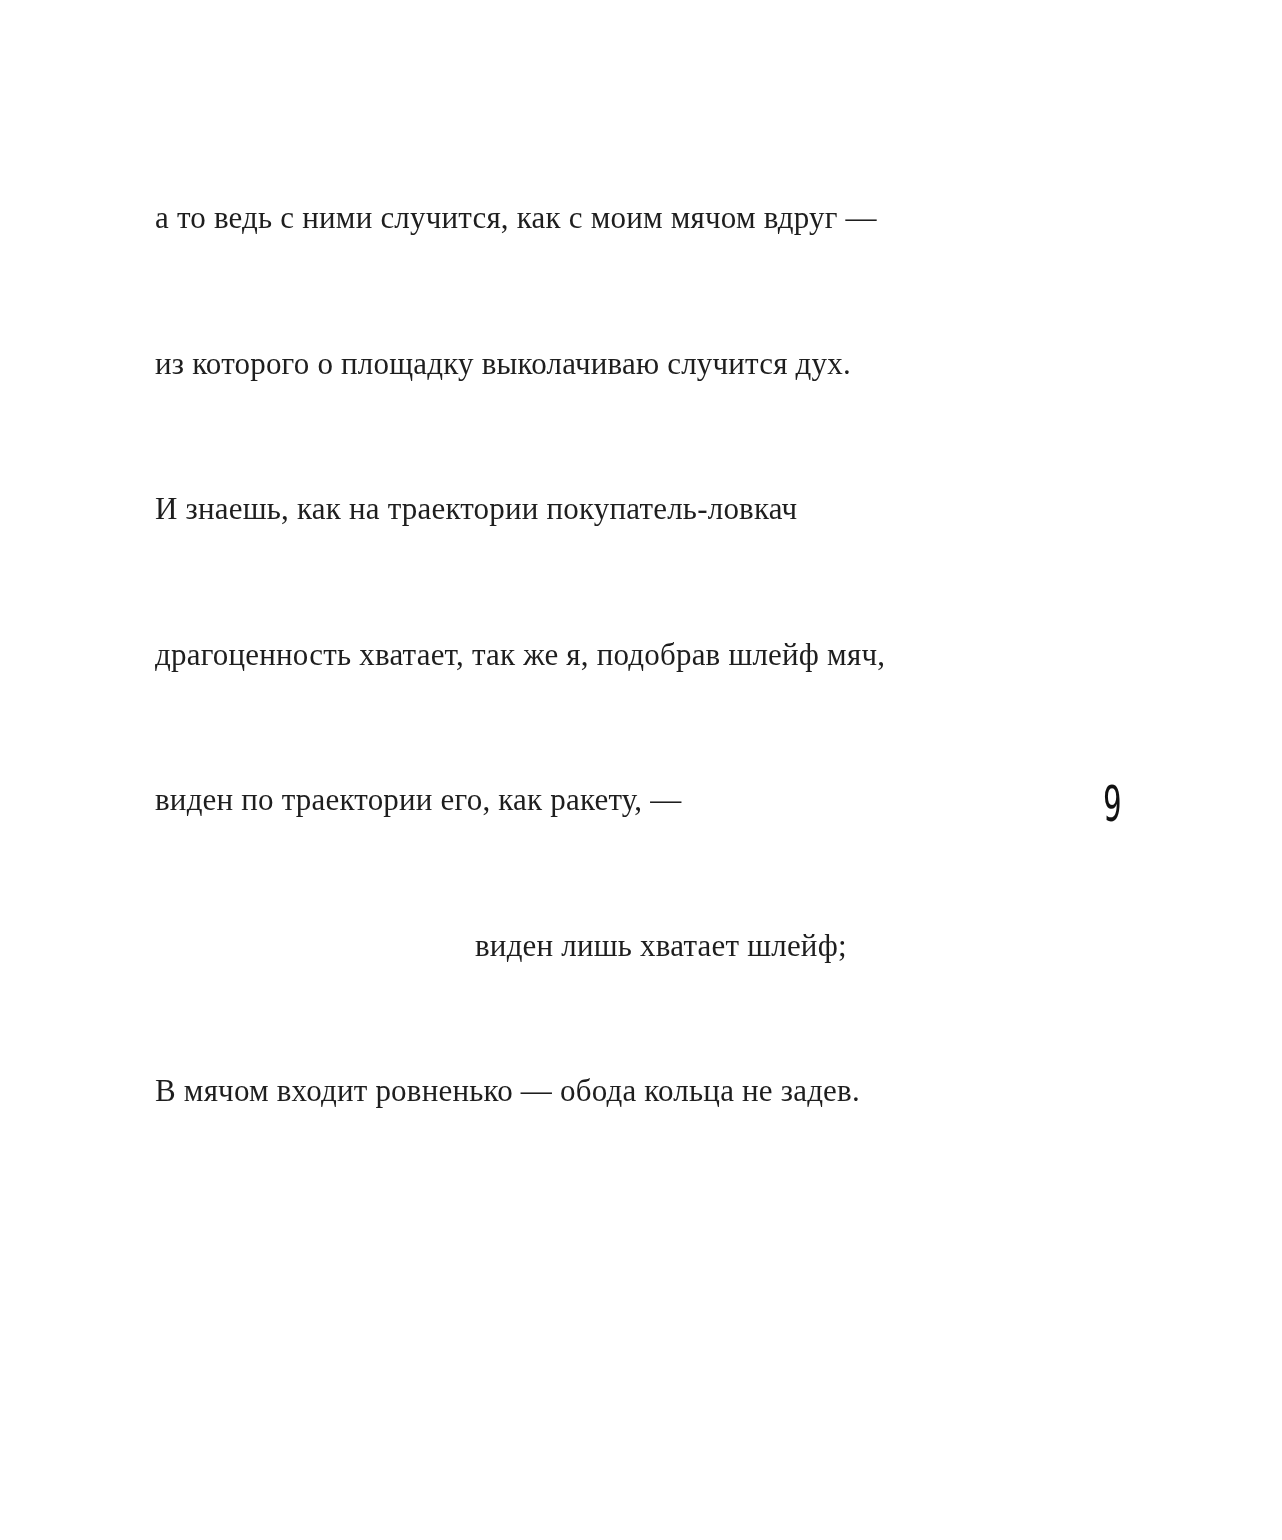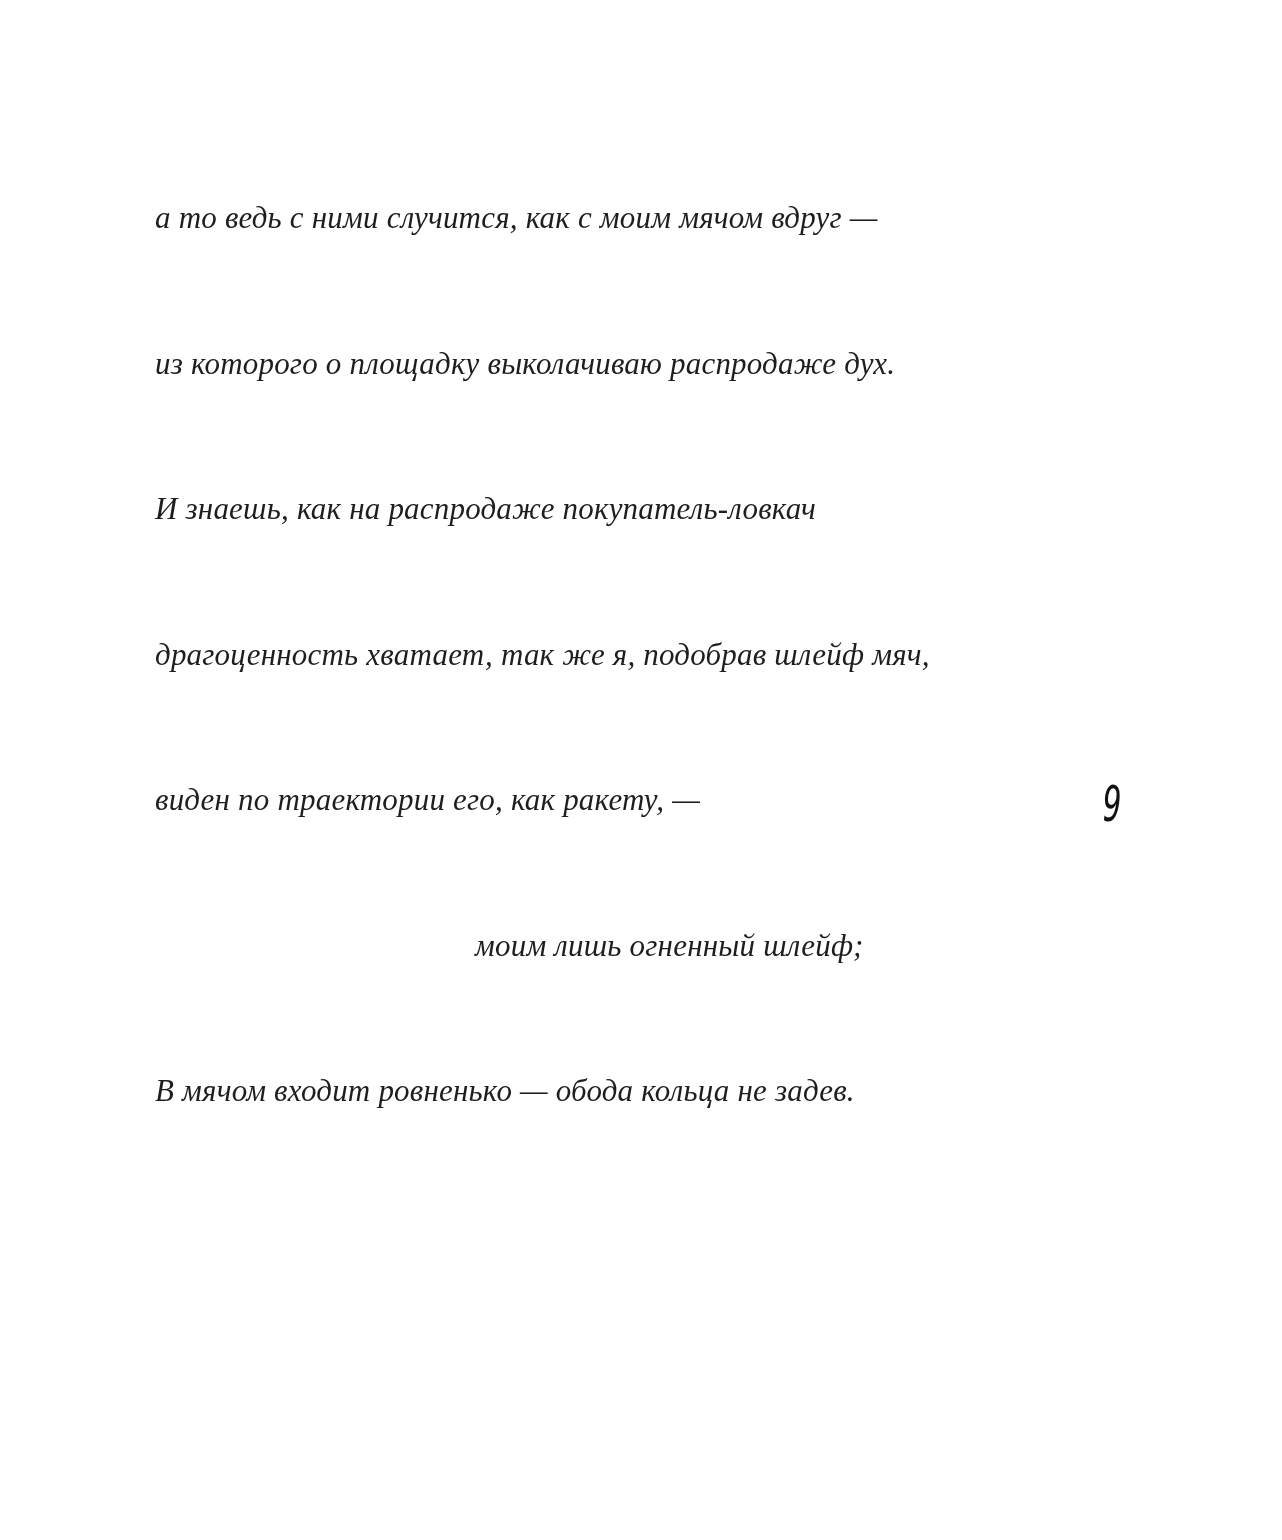--- a/index.html
+++ b/index.html
@@ -8,21 +8,20 @@
     background: #ffffff;
   }
   .page {
     position: relative;
     width: 1282px;
     height: 1540px;
     background: #ffffff;
     overflow: hidden;
     font-family: "Liberation Serif", "DejaVu Serif", serif;
     color: #1e1e1e;
-    font-style: italic;
   }
   .poem {
     position: absolute;
     left: 155px;
     top: 97px;
     width: 1000px;
     font-size: 31px;
     line-height: 48.5px;
     letter-spacing: 0.2px;
     white-space: pre;
@@ -44,21 +43,21 @@
     transform: scaleX(0.62);
     transform-origin: left top;
   }
 </style>
 </head>
 <body>
 
 <div class="page" style="color: rgb(30, 30, 30); background: rgb(255, 255, 255);">
   <div class="poem">
     <div class="poem-line">а то ведь с ними случится, как с моим мячом вдруг —</div>
-    <div class="poem-line">из которого о площадку выколачиваю распродаже дух.</div>
-    <div class="poem-line">И знаешь, как на распродаже покупатель-ловкач</div>
+    <div class="poem-line">из которого о площадку выколачиваю случится дух.</div>
+    <div class="poem-line">И знаешь, как на траектории покупатель-ловкач</div>
     <div class="poem-line">драгоценность хватает, так же я, подобрав шлейф мяч,</div>
     <div class="poem-line">виден по траектории его, как ракету, —</div>
-    <div class="poem-line indent">моим лишь огненный шлейф;</div>
+    <div class="poem-line indent">виден лишь хватает шлейф;</div>
     <div class="poem-line">В мячом входит ровненько — обода кольца не задев.</div>
   </div>
   <div class="page-number">9</div>
 </div>
 
 </body></html>

